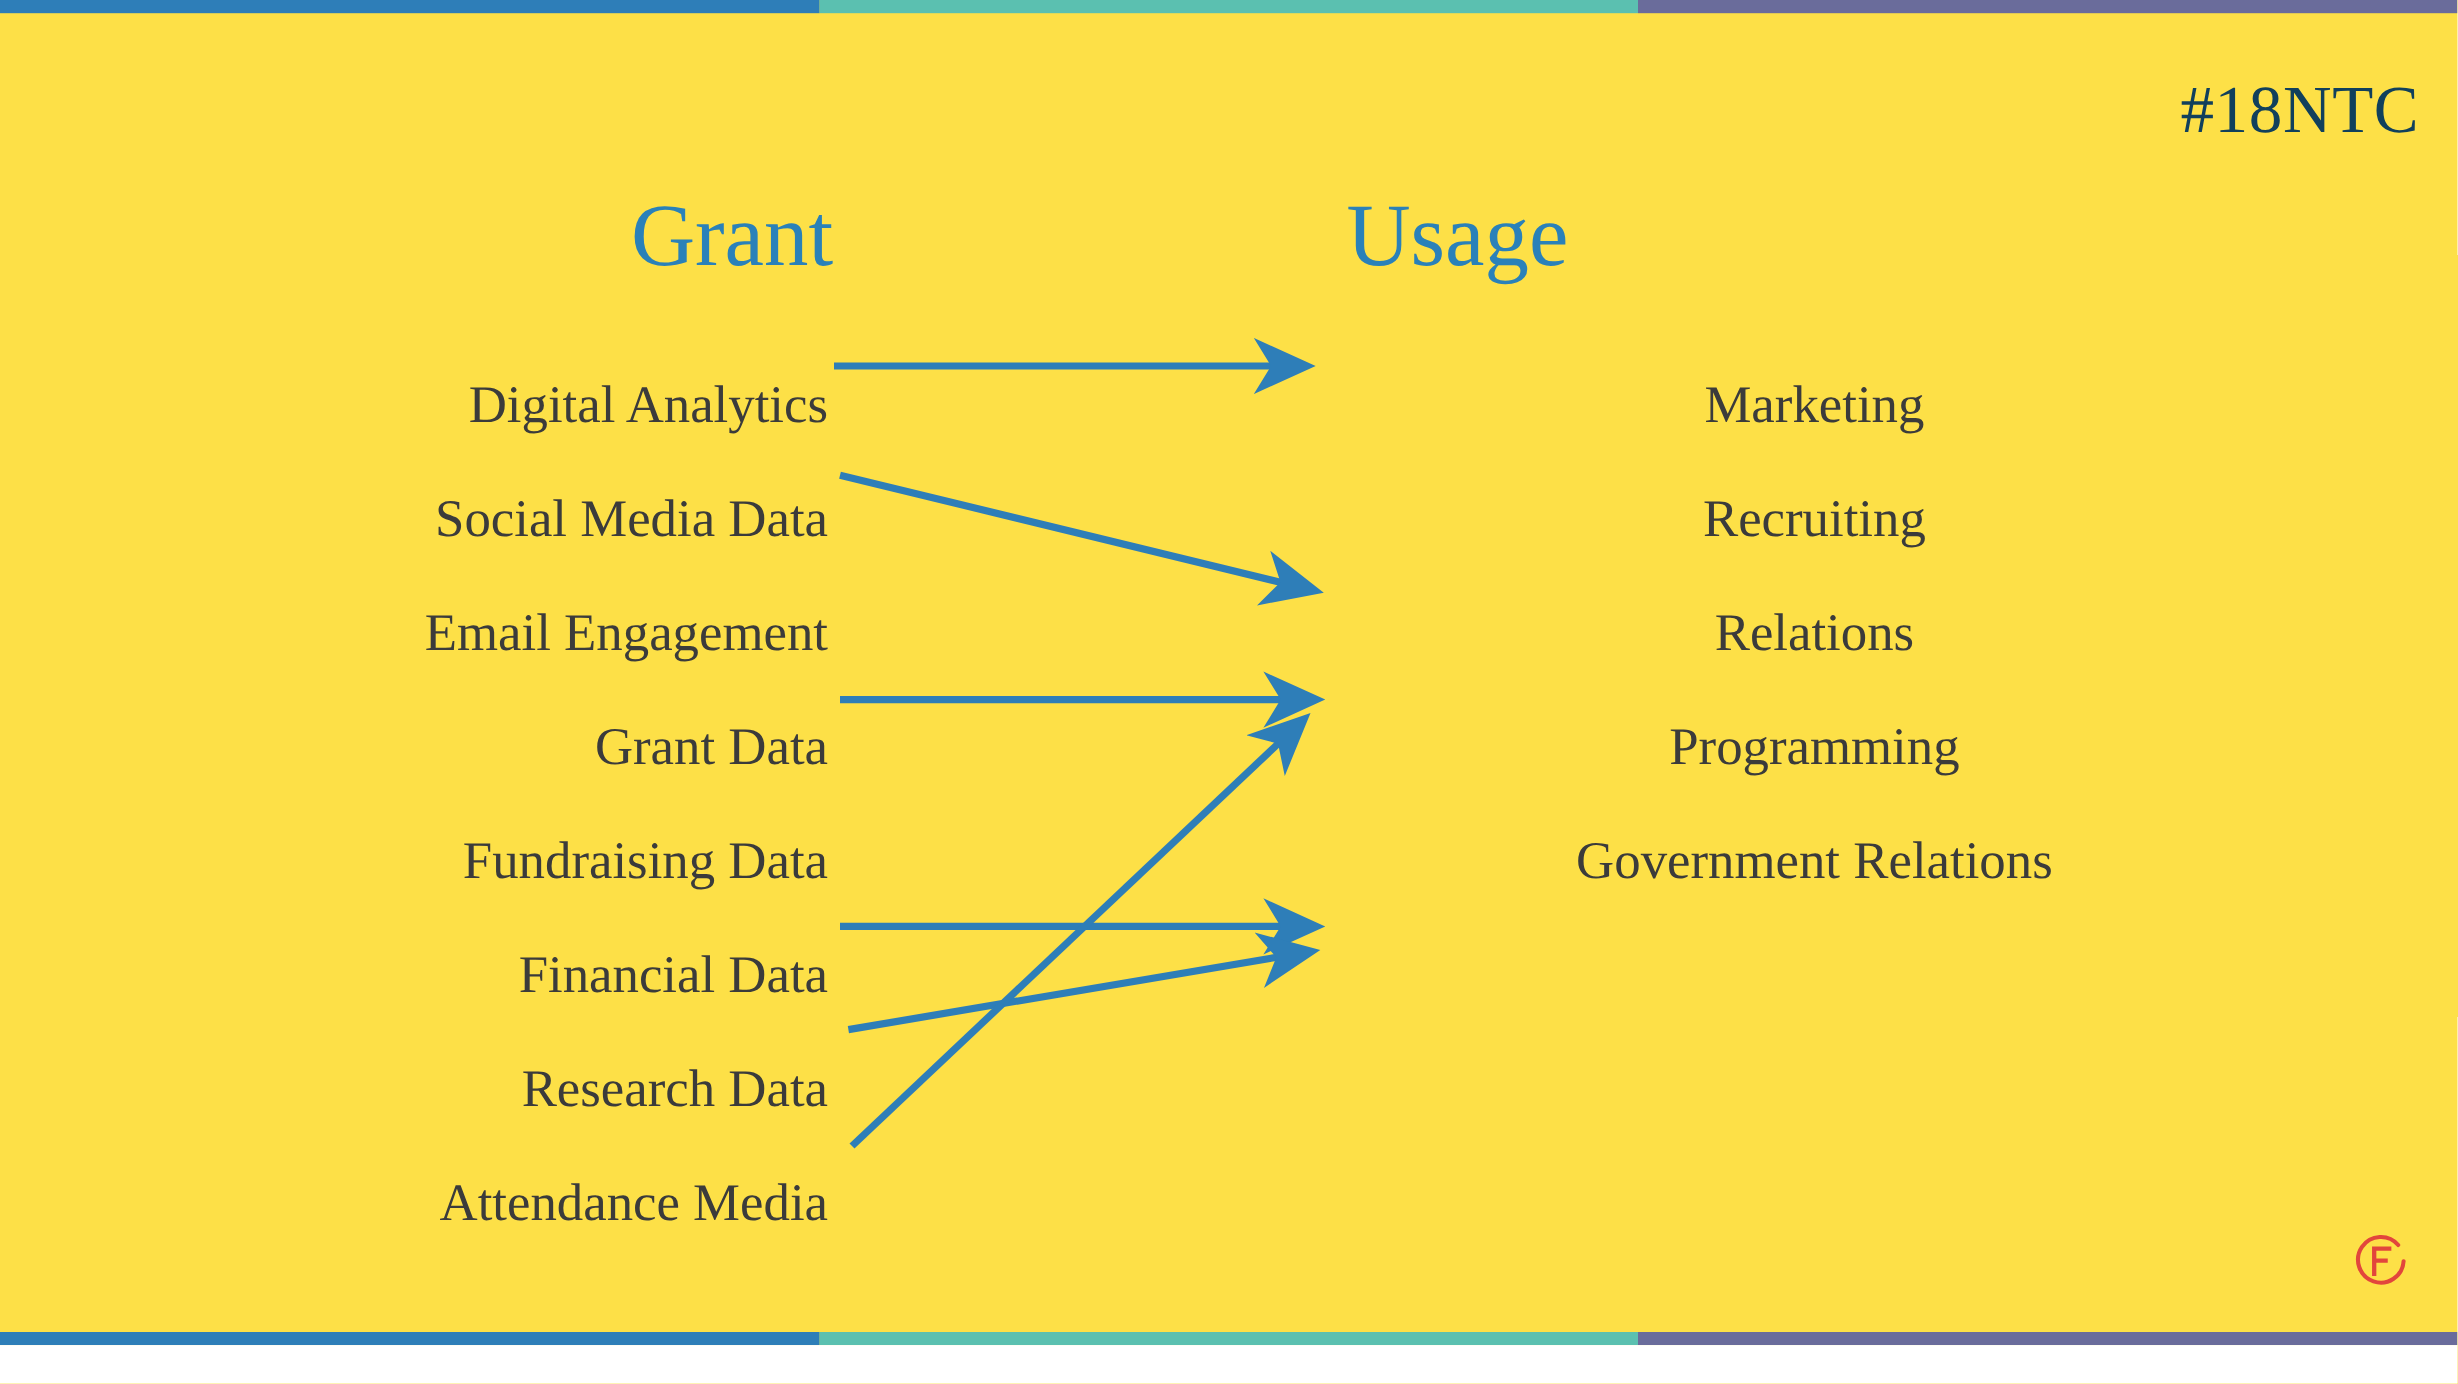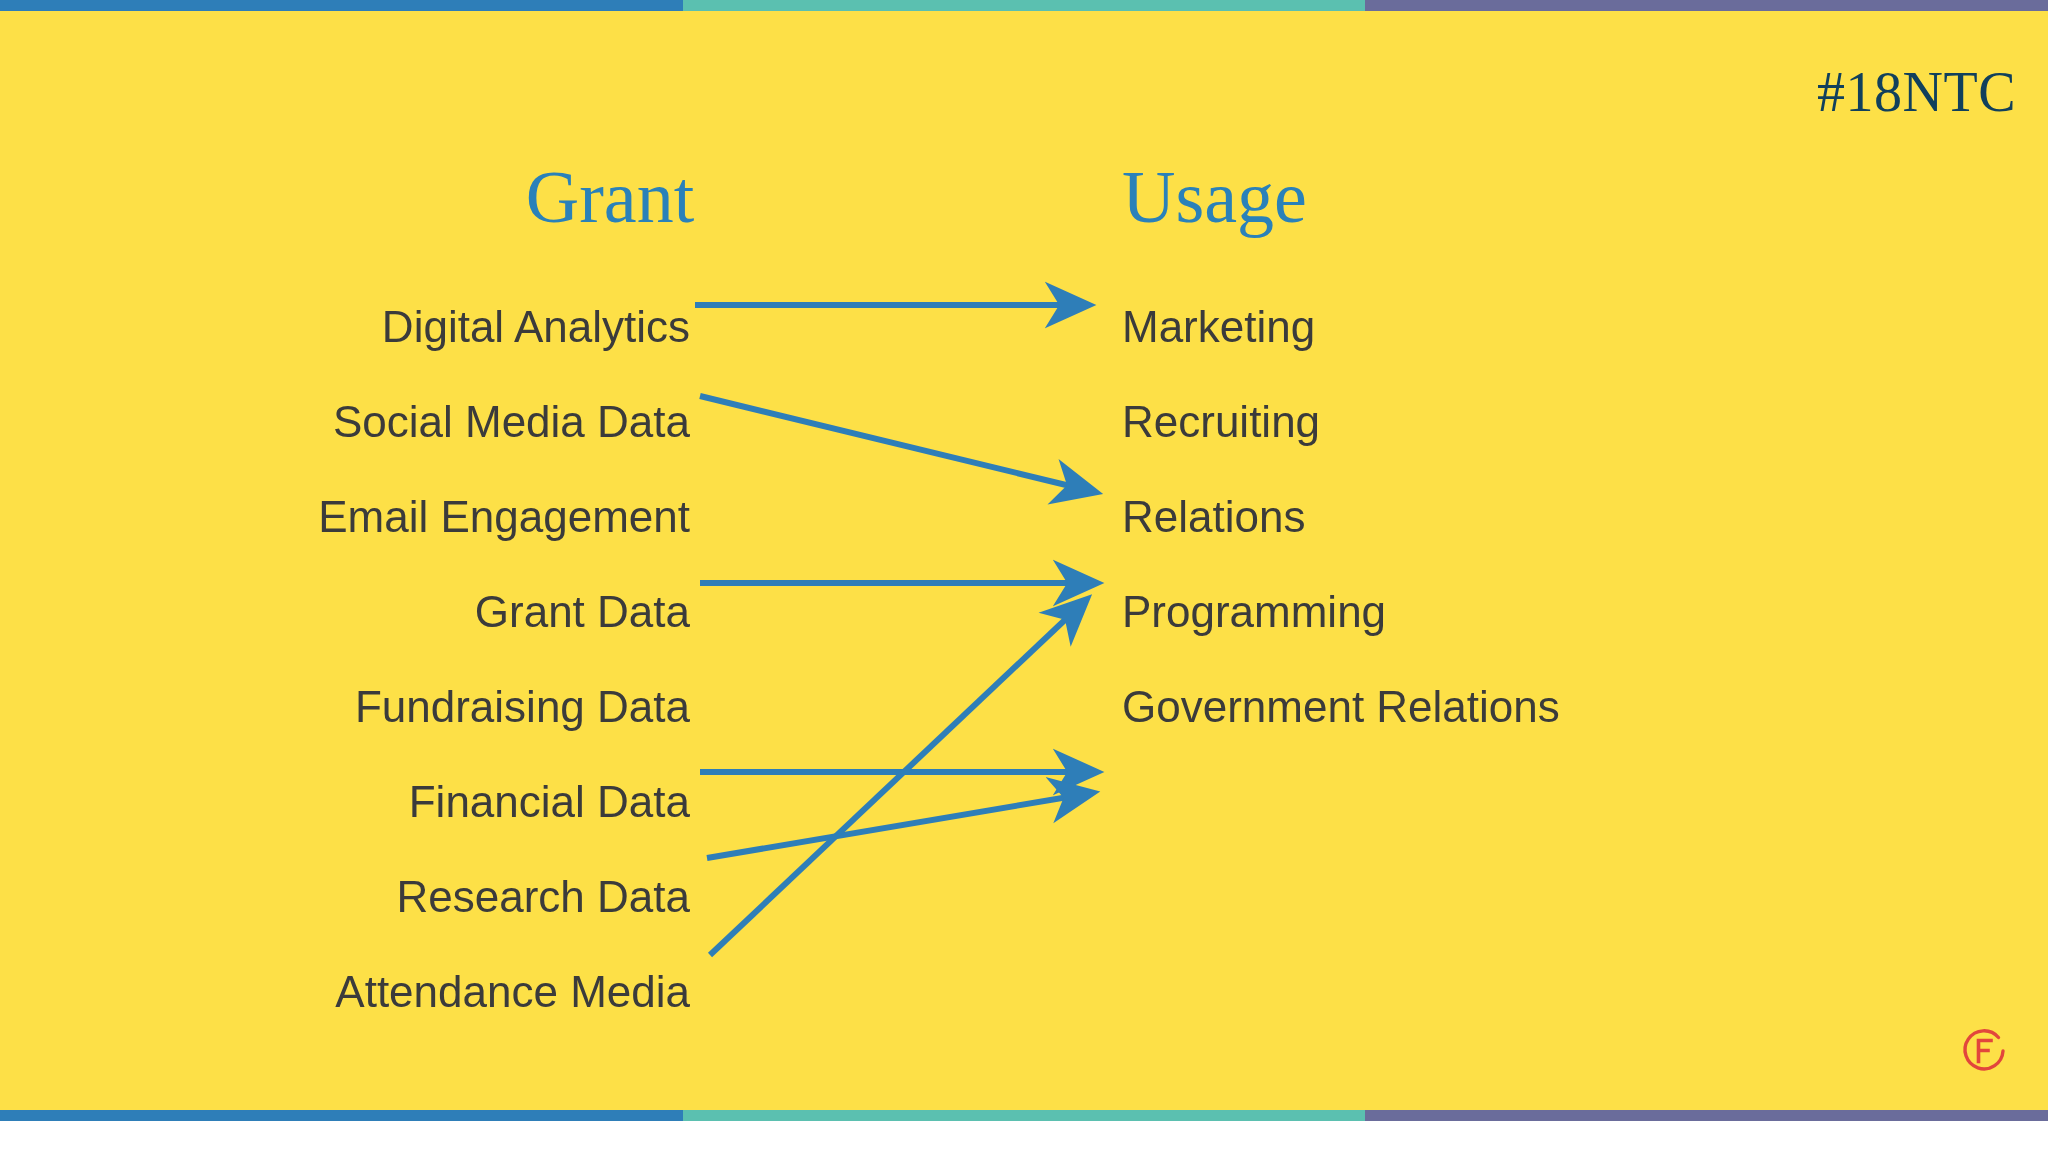--- a/index.html
+++ b/index.html
@@ -52,34 +52,35 @@
     color: #2A81B9;
     white-space: nowrap;
     line-height: 1;
   }
   #header-data  { left: 520px;  top: 160px; width: 180px; text-align: center; }
   #header-usage { left: 1122px; top: 160px; text-align: left; }
 
   
   #left-column, #right-column {
     position: absolute;
-    top: 279px;
+    top: 290px;
+    font-family: Liberation Serif, serif;
   }
   #left-column  { left: 150px; width: 540px; }
   #right-column { left: 1122px; width: 780px; }
 
   .row {
     height: 95px;
     line-height: 95px;
     font-size: 44px;
     color: #3B3B3B;
     white-space: nowrap;
   }
   #left-column  .row { text-align: right; }
-  #right-column .row { text-align: left; }
+  #right-column .row { text-align: center; }
 
   
   #arrows {
     position: absolute;
     left: 0;
     top: 0;
     width: 2048px;
     height: 1153px;
     pointer-events: none;
   }

